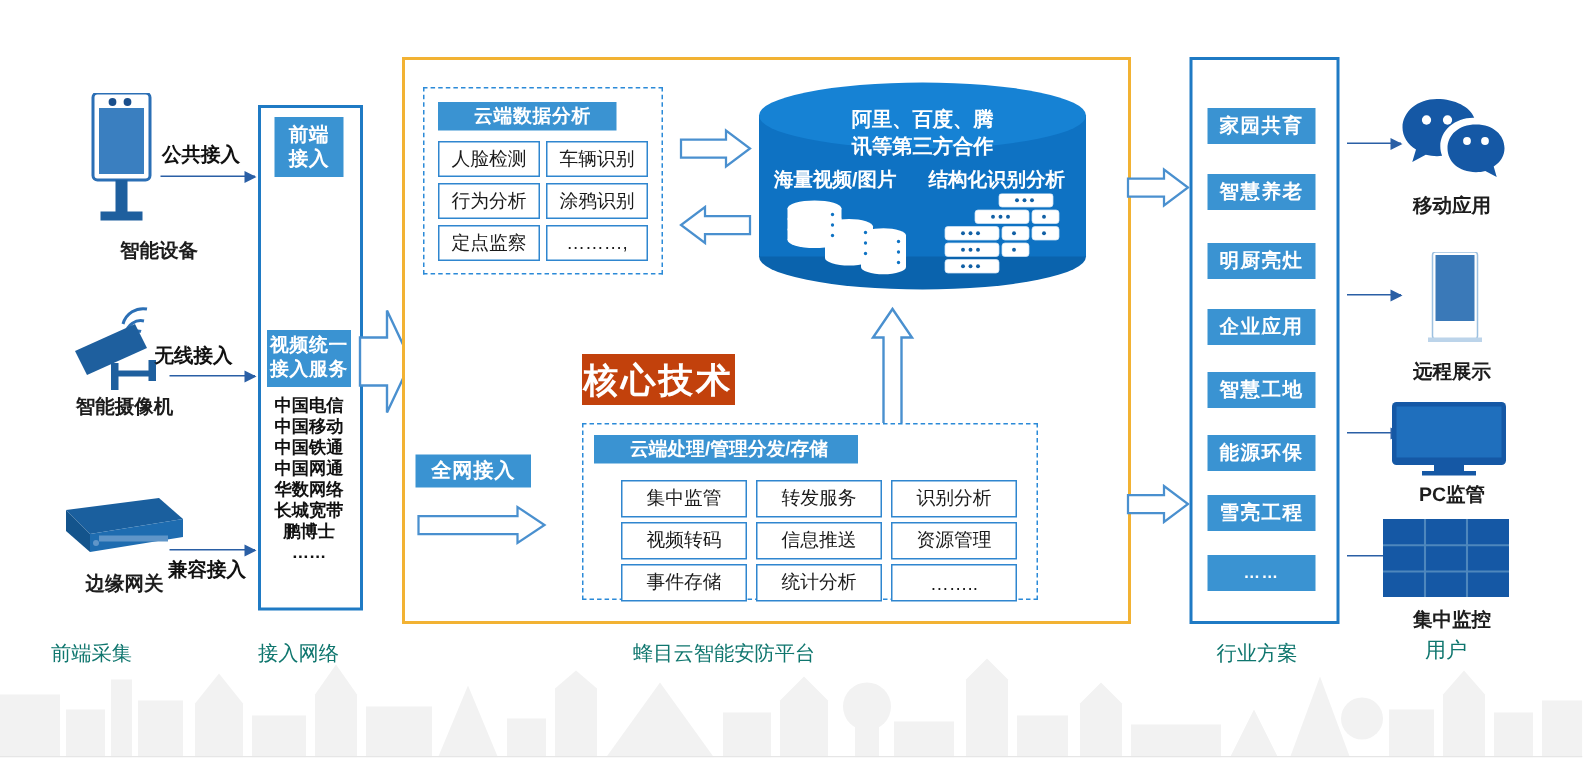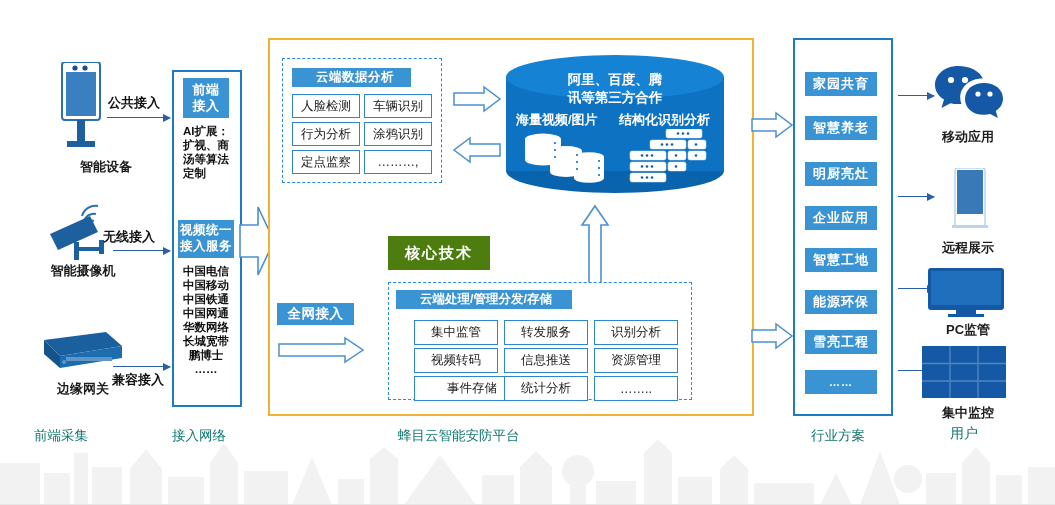--- a/index.html
+++ b/index.html
@@ -64,22 +64,22 @@
   .cyl-inner{position:absolute;left:0;top:0;width:100%;height:100%;}
   .cyl-title{position:absolute;left:0;right:0;top:16px;text-align:center;color:#fff;
     font-weight:bold;font-size:13.5px;line-height:18px;}
   .cyl-sub{position:absolute;color:#fff;font-weight:bold;font-size:13px;white-space:nowrap;}
 
   
   .dev{position:absolute;}
   .dev svg{display:block;}
 
   
-  .coretech{position:absolute;background:#4d7c0f;color:#fff;font-weight:bold;
-    font-size:15px;letter-spacing:2px;display:flex;align-items:center;justify-content:center;font-family:Liberation Serif, serif;}
+  .coretech{position:absolute;background:#c2410c;color:#fff;font-weight:bold;
+    font-size:23px;letter-spacing:2px;display:flex;align-items:center;justify-content:center;font-family:Liberation Serif, serif;}
 </style>
 </head>
 <body>
 
 <div id="stage">
 
   <div class="skyline">
     <svg width="1055" height="72" viewBox="0 0 1055 72">
       <g fill="#f2f2f2">
         <rect x="0" y="30" width="40" height="42"></rect>
@@ -160,26 +160,20 @@
   <div class="lbl lbl-bold" style="left:28px;top:380px;width:110px;text-align:center;">边缘网关</div>
 
   <div class="thin-lbl" style="left:112px;top:344px;margin-top:27px;">兼容接入</div>
   <div class="thin-arrow" style="left:113px;top:366px;width:57px;"></div>
 
   <div class="panel-blue" style="left:172px;top:70px;width:66px;height:333px;"></div>
 
   <div class="badge" style="left:183px;top:78px;width:46px;height:40px;flex-direction:column;">
     <span>前端</span>
     <span>接入</span>
-  </div>
-  <div class="tlist" style="left:183px;top:124px;width:54px;">
-    <div>AI扩展：</div>
-    <div>扩视、商</div>
-    <div>汤等算法</div>
-    <div>定制</div>
   </div>
 
   <div class="badge" style="left:178px;top:220px;width:56px;height:38px;flex-direction:column;font-size:12.5px;">
     <span>视频统一</span>
     <span>接入服务</span>
   </div>
   <div class="tlist center" style="left:178px;top:264px;width:56px;">
     <div>中国电信</div>
     <div>中国移动</div>
     <div>中国铁通</div>
@@ -326,21 +320,21 @@
 
   <div class="panel-dashed" style="left:388px;top:282px;width:302px;height:116px;"></div>
   <div class="badge badge-left" style="left:396px;top:290px;width:152px;height:19px;font-size:12.5px;letter-spacing:0;">云端处理/管理分发/存储</div>
 
   <div class="cell" style="left:414px;top:320px;width:82px;height:23px;">集中监管</div>
   <div class="cell" style="left:504px;top:320px;width:82px;height:23px;">转发服务</div>
   <div class="cell" style="left:594px;top:320px;width:82px;height:23px;">识别分析</div>
   <div class="cell" style="left:414px;top:348px;width:82px;height:23px;">视频转码</div>
   <div class="cell" style="left:504px;top:348px;width:82px;height:23px;">信息推送</div>
   <div class="cell" style="left:594px;top:348px;width:82px;height:23px;">资源管理</div>
-  <div class="cell" style="left:414px;top:376px;width:82px;height:23px;padding-left:16px;">事件存储</div>
+  <div class="cell" style="left:414px;top:376px;width:82px;height:23px;">事件存储</div>
   <div class="cell" style="left:504px;top:376px;width:82px;height:23px;">统计分析</div>
   <div class="cell" style="left:594px;top:376px;width:82px;height:23px;">……..</div>
 
   <div class="oarrow" style="left:750px;top:111px;">
     <svg width="44" height="28" viewBox="0 0 44 28">
       <path d="M2 8 L26 8 L26 2 L42 14 L26 26 L26 20 L2 20 Z" fill="#ffffff" stroke="#4a90cf" stroke-width="1.5"></path>
     </svg>
   </div>
   <div class="oarrow" style="left:750px;top:322px;">
     <svg width="44" height="28" viewBox="0 0 44 28">
@@ -412,17 +406,17 @@
         <line x1="56" y1="0" x2="56" y2="52"></line>
         <line x1="0" y1="17.5" x2="84" y2="17.5"></line>
         <line x1="0" y1="35" x2="84" y2="35"></line>
       </g>
     </svg>
   </div>
   <div class="lbl lbl-bold" style="left:918px;top:404px;width:100px;text-align:center;">集中监控</div>
 
   <div class="bottom-cap" style="left:34px;top:427px;">前端采集</div>
   <div class="bottom-cap" style="left:172px;top:427px;">接入网络</div>
-  <div class="bottom-cap" style="left:398px;top:427px;">蜂目云智能安防平台</div>
+  <div class="bottom-cap" style="left:422px;top:427px;">蜂目云智能安防平台</div>
   <div class="bottom-cap" style="left:811px;top:427px;">行业方案</div>
   <div class="bottom-cap" style="left:950px;top:425px;font-size:14px;">用户</div>
 
 </div>
 
 </body></html>

